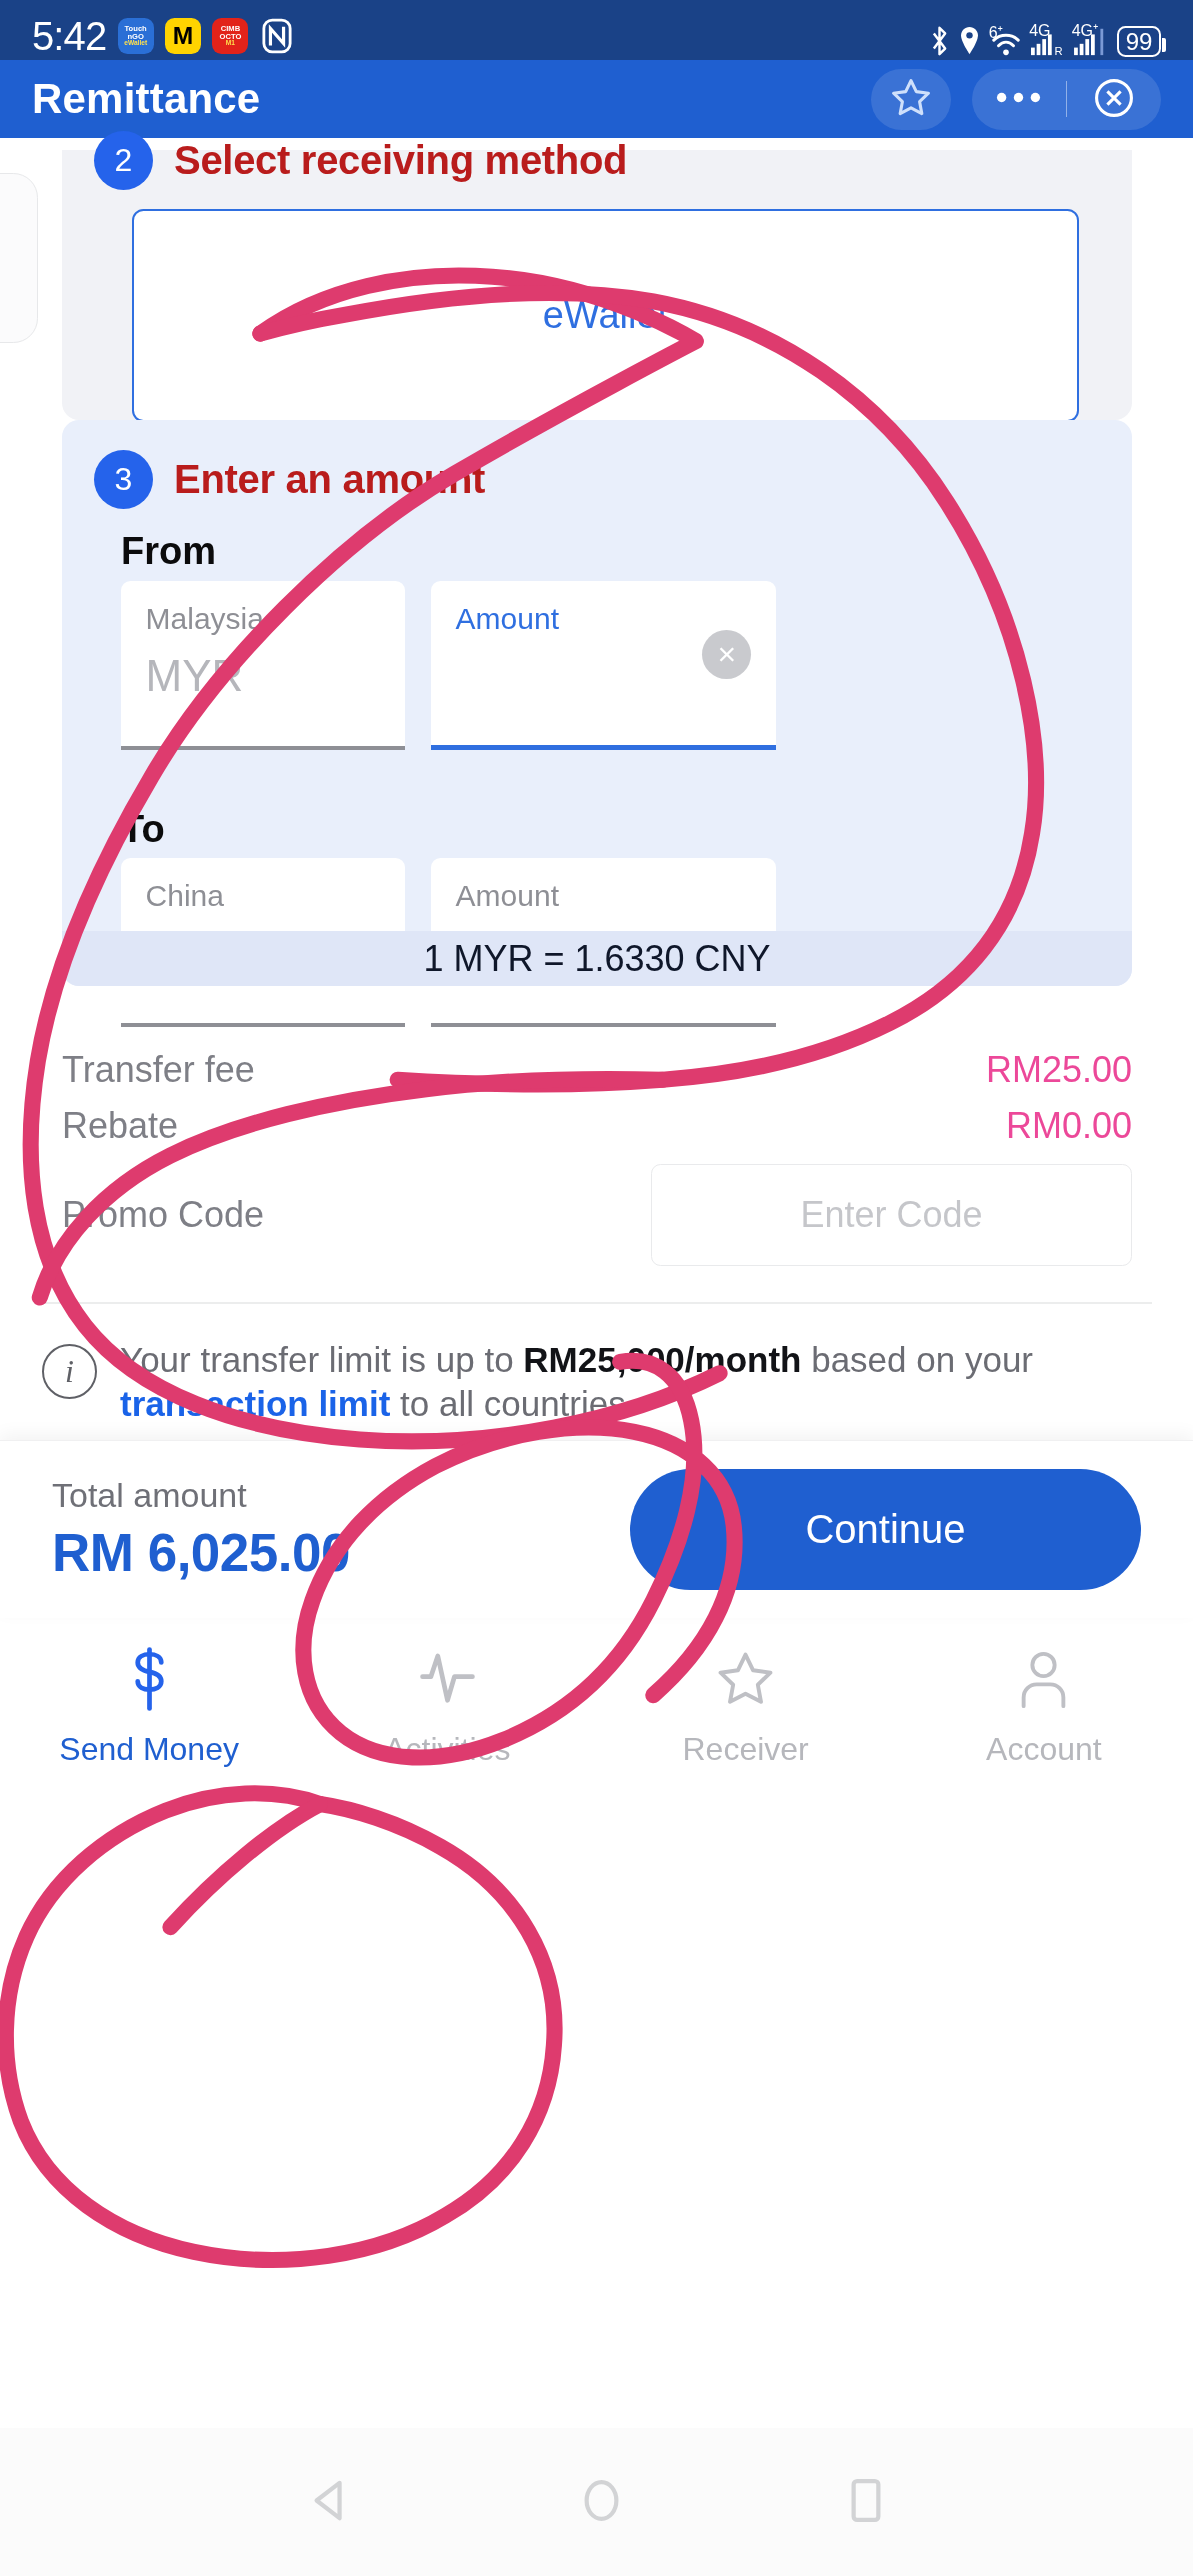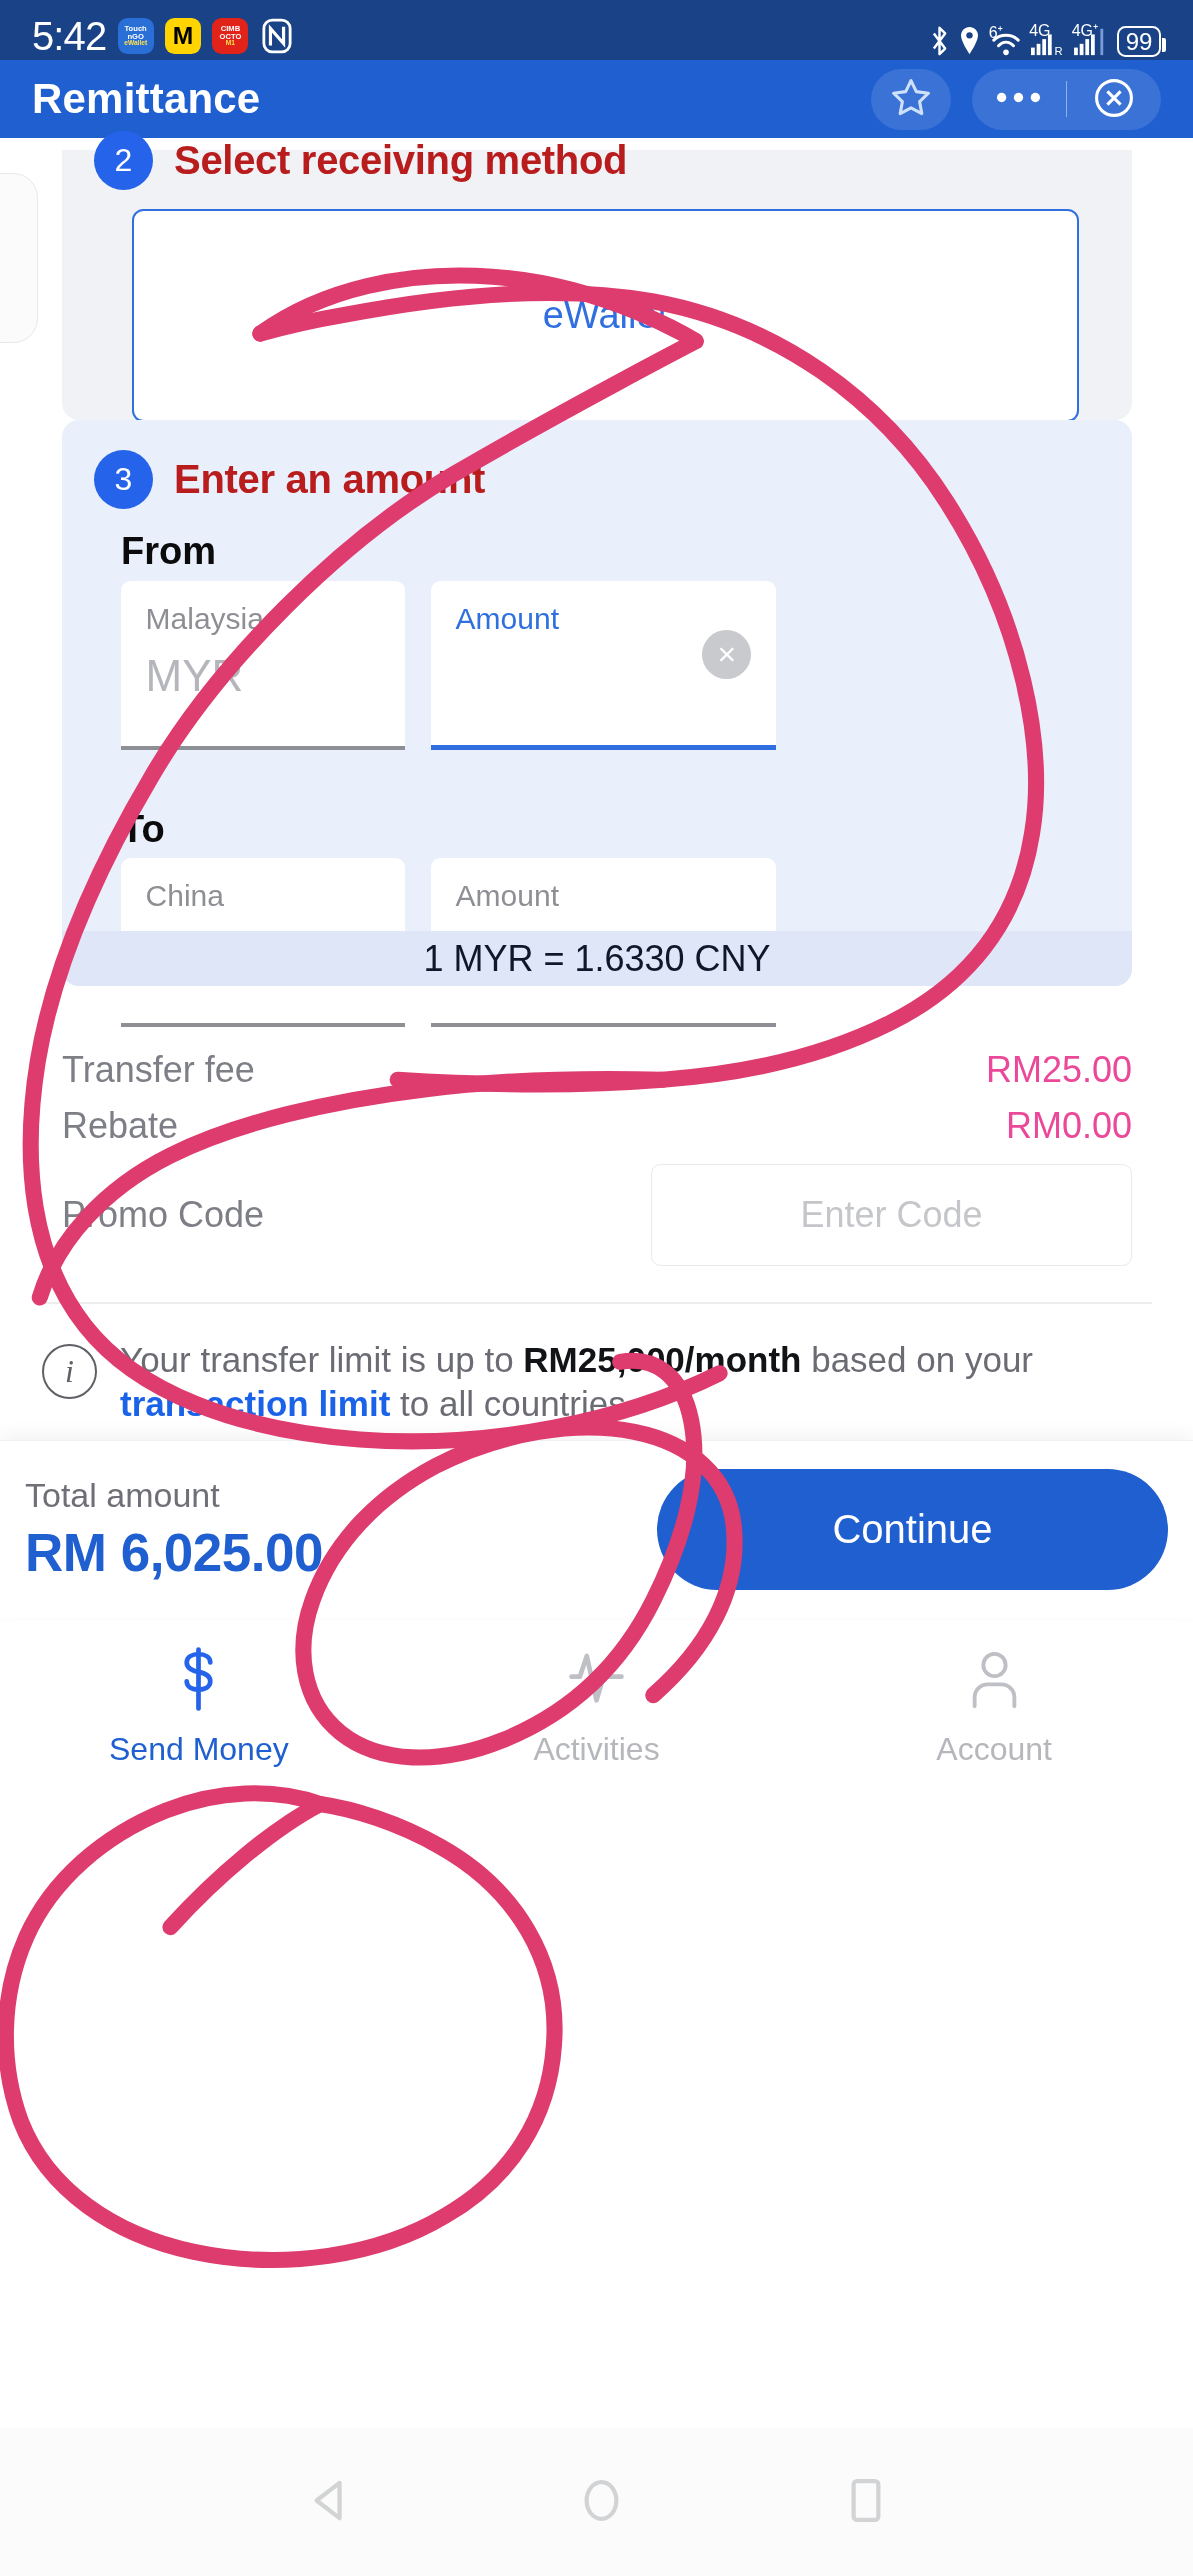--- a/index.html
+++ b/index.html
@@ -164,21 +164,21 @@
     margin-top:5.7px;
   }
   .limit-text{ font-size:35px; line-height:1.26; color:#6b6c73; }
   .limit-text b{ color:#121317; font-weight:700; }
   .limit-text a{ color:#1a63e8; font-weight:700; text-decoration:none; }
 
   
   .total-bar{
     position:absolute; left:0; top:1290px; width:1193px; height:178px;
     background:#ffffff; border-top:1.9px solid #f0f0f1;
-    display:flex; align-items:center; padding:0 25px;
+    display:flex; align-items:center; padding:0 52px;
     box-shadow:0 -5.7px 17px rgba(0,0,0,.05);
   }
   .total-left .tl-cap{ font-size:34px; color:#6f7077; }
   .total-left .tl-val{ font-size:53px; font-weight:700; color:#1f5fd0; margin-top:7.6px; letter-spacing:-0.5px; }
   .continue-btn{
     margin-left:auto; width:511px; height:121px; border-radius:61px;
     background:#1f5fd0; color:#ffffff; font-size:40px;
     display:flex; align-items:center; justify-content:center; border:none;
   }
 
@@ -397,20 +397,28 @@
       </div>
       <div class="tt">Send Money</div>
     </div>
     <div class="tab">
       <div class="ti">
         <svg width="63" height="61" viewBox="0 0 44 44" fill="none" stroke="#bfc0c5" stroke-width="3.4" stroke-linecap="round" stroke-linejoin="round">
             <path d="M4 20h6l5-15 7 32 5-17h13"></path>
           </svg>
       </div>
       <div class="tt">Activities</div>
+    </div>
+    <div class="tab">
+      <div class="ti">
+        <svg width="63" height="63" viewBox="0 0 24 24" fill="none" stroke="#bfc0c5" stroke-width="1.5" stroke-linejoin="round">
+            <path d="M12 2.5l2.9 6 6.6.9-4.8 4.6 1.2 6.5L12 17.4 6.1 20.5l1.2-6.5L2.5 9.4l6.6-.9z"></path>
+          </svg>
+      </div>
+      <div class="tt">Receiver</div>
     </div>
     <div class="tab">
       <div class="ti">
         <svg width="59" height="63" viewBox="0 0 24 26" fill="none" stroke="#bfc0c5" stroke-width="1.6" stroke-linecap="round">
             <circle cx="12" cy="7" r="4.6"></circle>
             <path d="M3.8 24v-3.6A5.4 5.4 0 0 1 9.2 15h5.6a5.4 5.4 0 0 1 5.4 5.4V24"></path>
           </svg>
       </div>
       <div class="tt">Account</div>
     </div>

